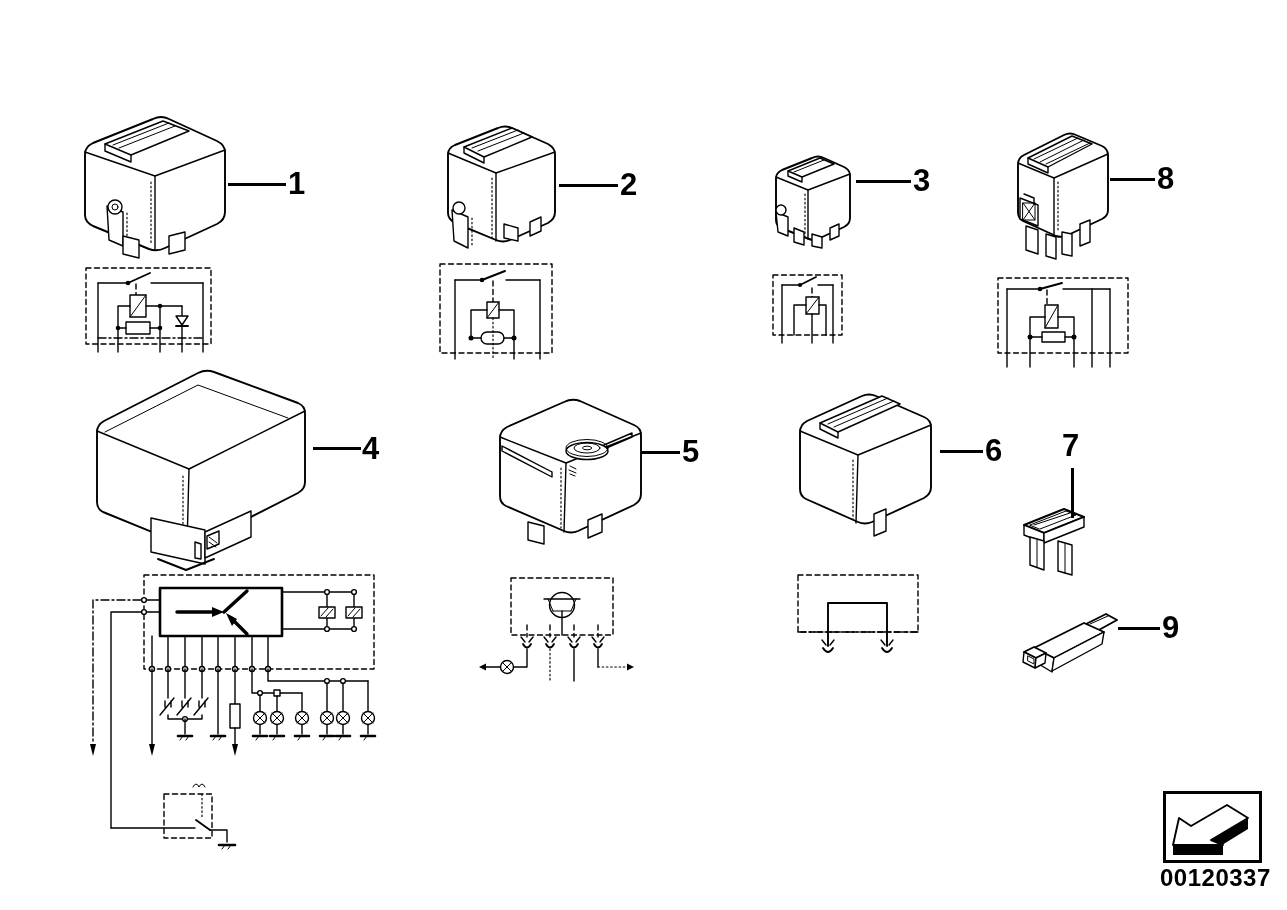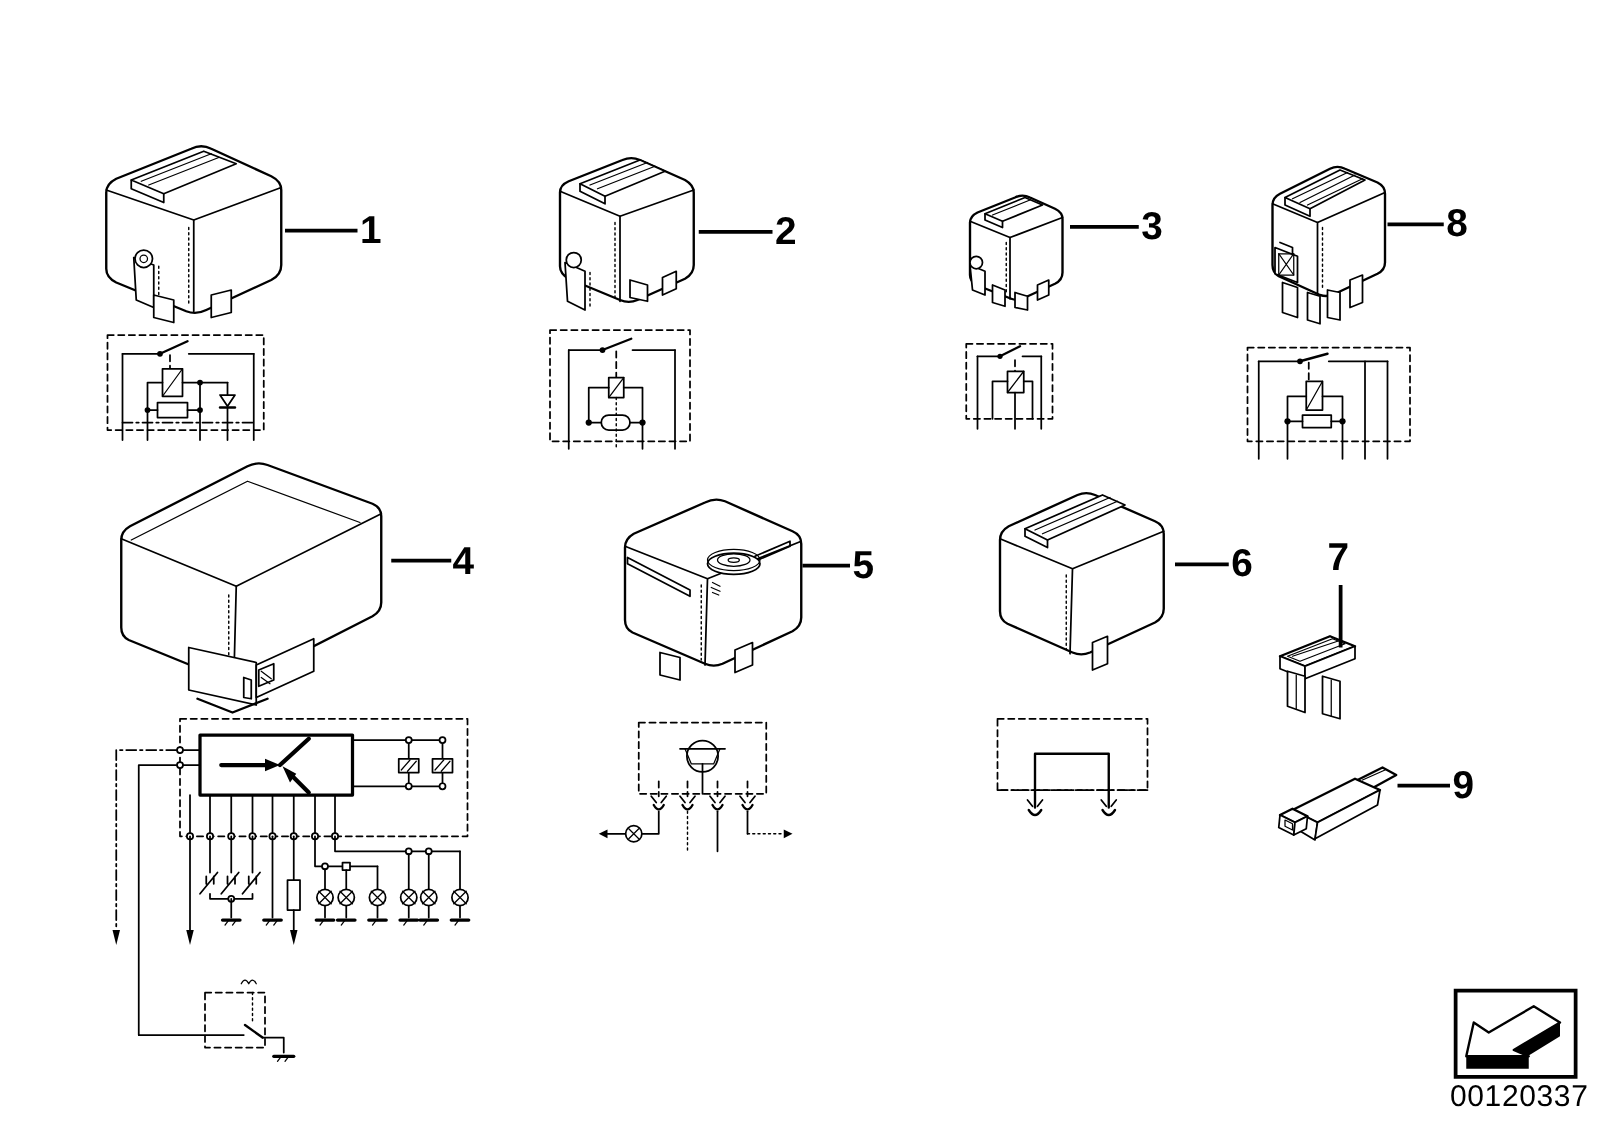--- a/index.html
+++ b/index.html
@@ -19,21 +19,21 @@
   .s .dash{stroke-dasharray:5 3.5;}
   .s .dot{stroke-dasharray:1.6 2.6;stroke-width:1.15;}
   .s .dd{stroke-dasharray:8 3 2 3;}
   .callout-line{position:absolute;background:#000;height:3px;}
   .callout-line.vert{width:3px;}
   .callout-label{position:absolute;font-weight:bold;font-size:31px;line-height:1;
                  letter-spacing:0;cursor:default;}
   .stamp-box{position:absolute;left:1163px;top:791px;width:99px;height:72px;
              border:3px solid #000;background:#fff;box-sizing:border-box;}
   .stamp-number{position:absolute;left:1160px;top:866px;width:106px;text-align:left;
-                font-size:24px;line-height:1;letter-spacing:0.5px;}
+                font-size:24px;line-height:1;letter-spacing:0.5px;font-weight:bold;}
 </style>
 </head>
 <body>
 
 <div class="canvas">
 
   <div class="part" style="left:65px;top:110px">
     <svg class="s" width="164" height="150" viewBox="0 0 164 150">
       <path class="wh t2" d="M20 44 Q20 37 28 33 L88 9 Q96 5 104 9 L152 31 Q160 35 160 42 L160 102 Q160 110 152 114 L100 138 Q92 142 84 139 L28 116 Q20 112 20 105 Z"></path>
       <path d="M20 42 L90 66 L90 139"></path>

